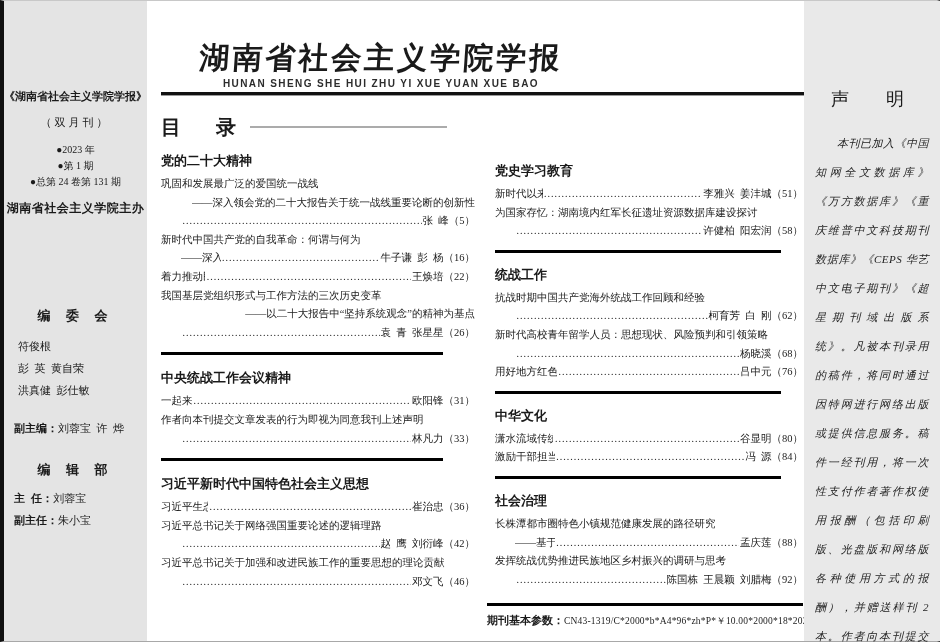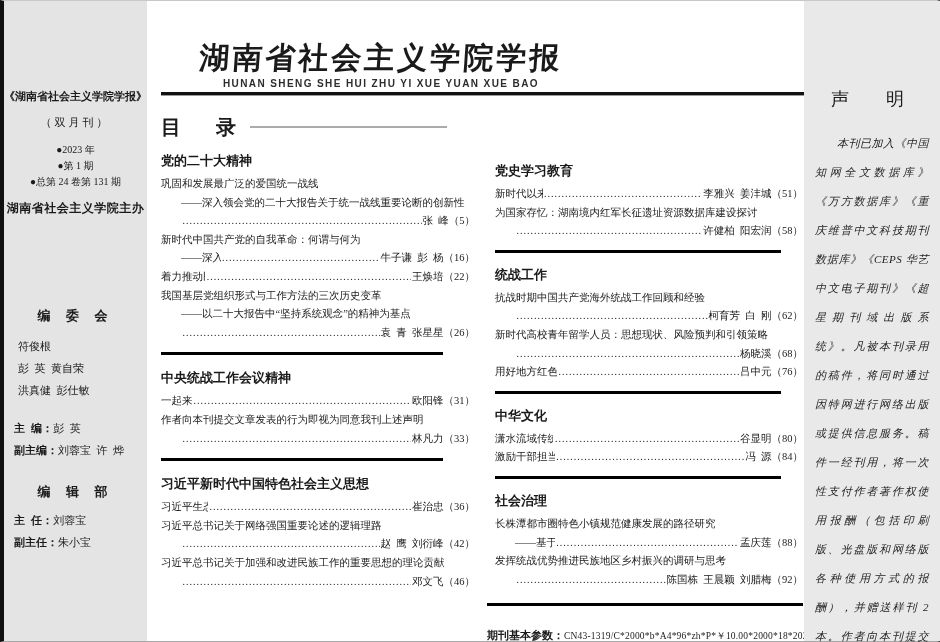--- a/index.html
+++ b/index.html
@@ -47,30 +47,30 @@
   .double-rule{margin-top:3px;width:643px;border-top:3px solid var(--rule_dark);border-bottom:1px solid var(--rule_gray);height:3px;}
   .cols{display:flex;gap:20px;margin-top:16px;}
   .col{flex:0 0 auto;}
   .col-left{width:314px;}
   .col-right{width:308px;padding-top:50px;}
   .toc-head-row{display:flex;align-items:center;height:30px;margin-bottom:10px;}
   .toc-head{font-family:"Liberation Sans","DejaVu Sans",sans-serif;font-weight:bold;font-size:20px;letter-spacing:8px;white-space:pre;}
   .toc-head-rule{flex:1 1 auto;height:2px;background:#ababab;margin-left:6px;margin-right:28px;}
   .sec-title{font-family:"Liberation Sans","DejaVu Sans",sans-serif;font-weight:bold;font-size:13px;margin-bottom:5px;white-space:pre;}
   .toc-line{display:flex;align-items:baseline;line-height:18.6px;font-size:10.5px;white-space:nowrap;}
-  .toc-line.ind{padding-left:20px;}
+  .toc-line.ind{padding-left:20px;justify-content:flex-end;}
   .t-text{white-space:pre;flex:0 1 auto;overflow:hidden;}
   .t-dots{flex:1 1 auto;overflow:hidden;white-space:nowrap;min-width:6px;margin:0 1px;color:#222;}
   .t-au,.t-pg{white-space:pre;flex:0 0 auto;}
   .sec-divider{height:3px;background:#000;}
   .col-left .sec-divider{width:282px;margin:10px 0 14px 0;}
   .col-right .sec-divider{width:286px;margin:9px 0 13px 0;}
   .footer-params{margin-top:14px;margin-left:-8px;width:316px;}
   .footer-rule{height:3px;background:#000;}
-  .footer-text{margin-top:22px;display:flex;align-items:baseline;white-space:nowrap;}
+  .footer-text{margin-top:7px;display:flex;align-items:baseline;white-space:nowrap;}
   .footer-label{font-family:"Liberation Sans","DejaVu Sans",sans-serif;font-weight:bold;font-size:11px;}
   .footer-value{font-size:9.5px;color:#222;letter-spacing:0.2px;}
   
   .side-right{
     flex:0 0 136px;width:136px;height:100%;
     background:var(--statement_bg);
     padding:86px 11px 0 11px;
   }
   .stmt-head{font-family:"Liberation Sans","DejaVu Sans",sans-serif;font-weight:normal;font-size:18px;letter-spacing:9px;text-align:center;white-space:pre;}
   .stmt-body{
@@ -89,21 +89,20 @@
     <div class="jr-freq">（双月刊）</div>
     <div class="jr-bullets">
         <div>●2023 年</div>
         <div>●第 1 期</div>
         <div>●总第 24 卷第 131 期</div>
       </div>
     <div class="jr-org">湖南省社会主义学院主办</div>
     <div class="side-h h-committee">编 委 会</div>
     <div class="committee"><div>符俊根</div><div>彭  英  黄自荣</div><div>洪真健  彭仕敏</div></div>
     <div class="editor-rows">
-        <div><span class="lbl">主  编：</span><span class="val">彭  英</span></div>
         <div><span class="lbl">副主编：</span><span class="val">刘蓉宝  许  烨</span></div>
       </div>
     <div class="side-h h-dept">编 辑 部</div>
     <div class="dept-rows">
         <div><span class="lbl">主  任：</span><span class="val">刘蓉宝</span></div>
         <div><span class="lbl">副主任：</span><span class="val">朱小宝</span></div>
       </div>
   </aside>
 
   <main class="main">

